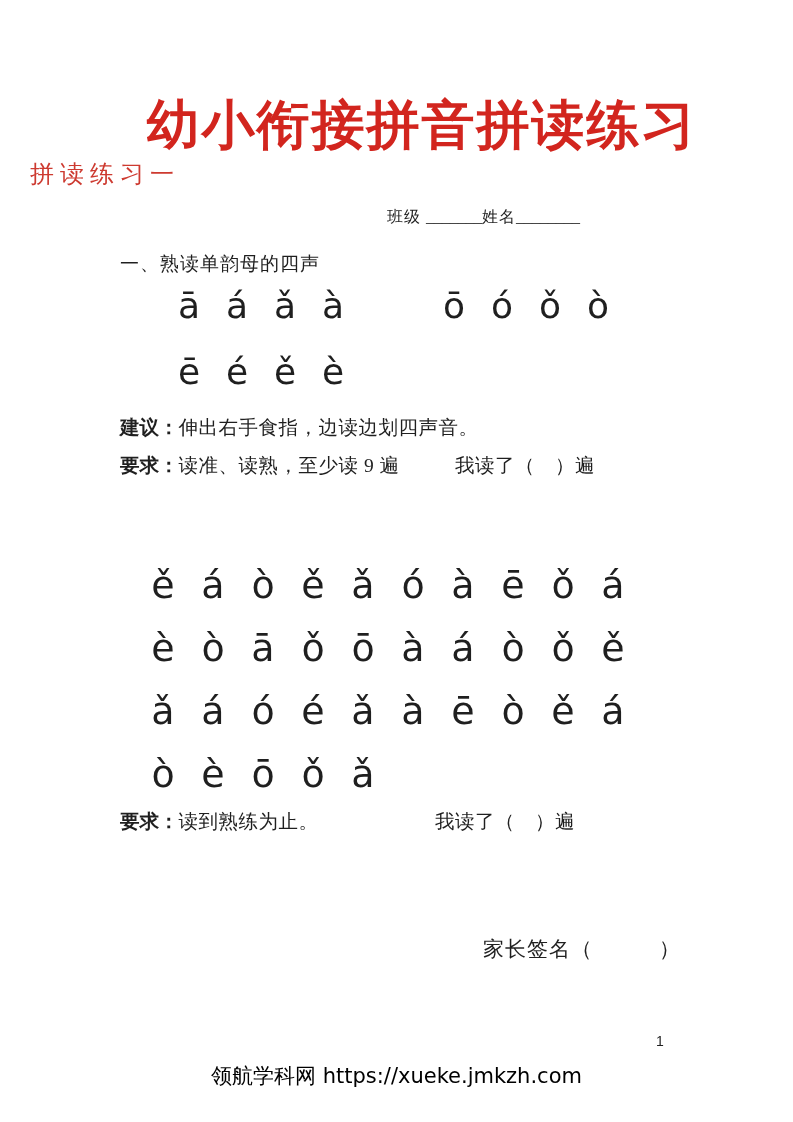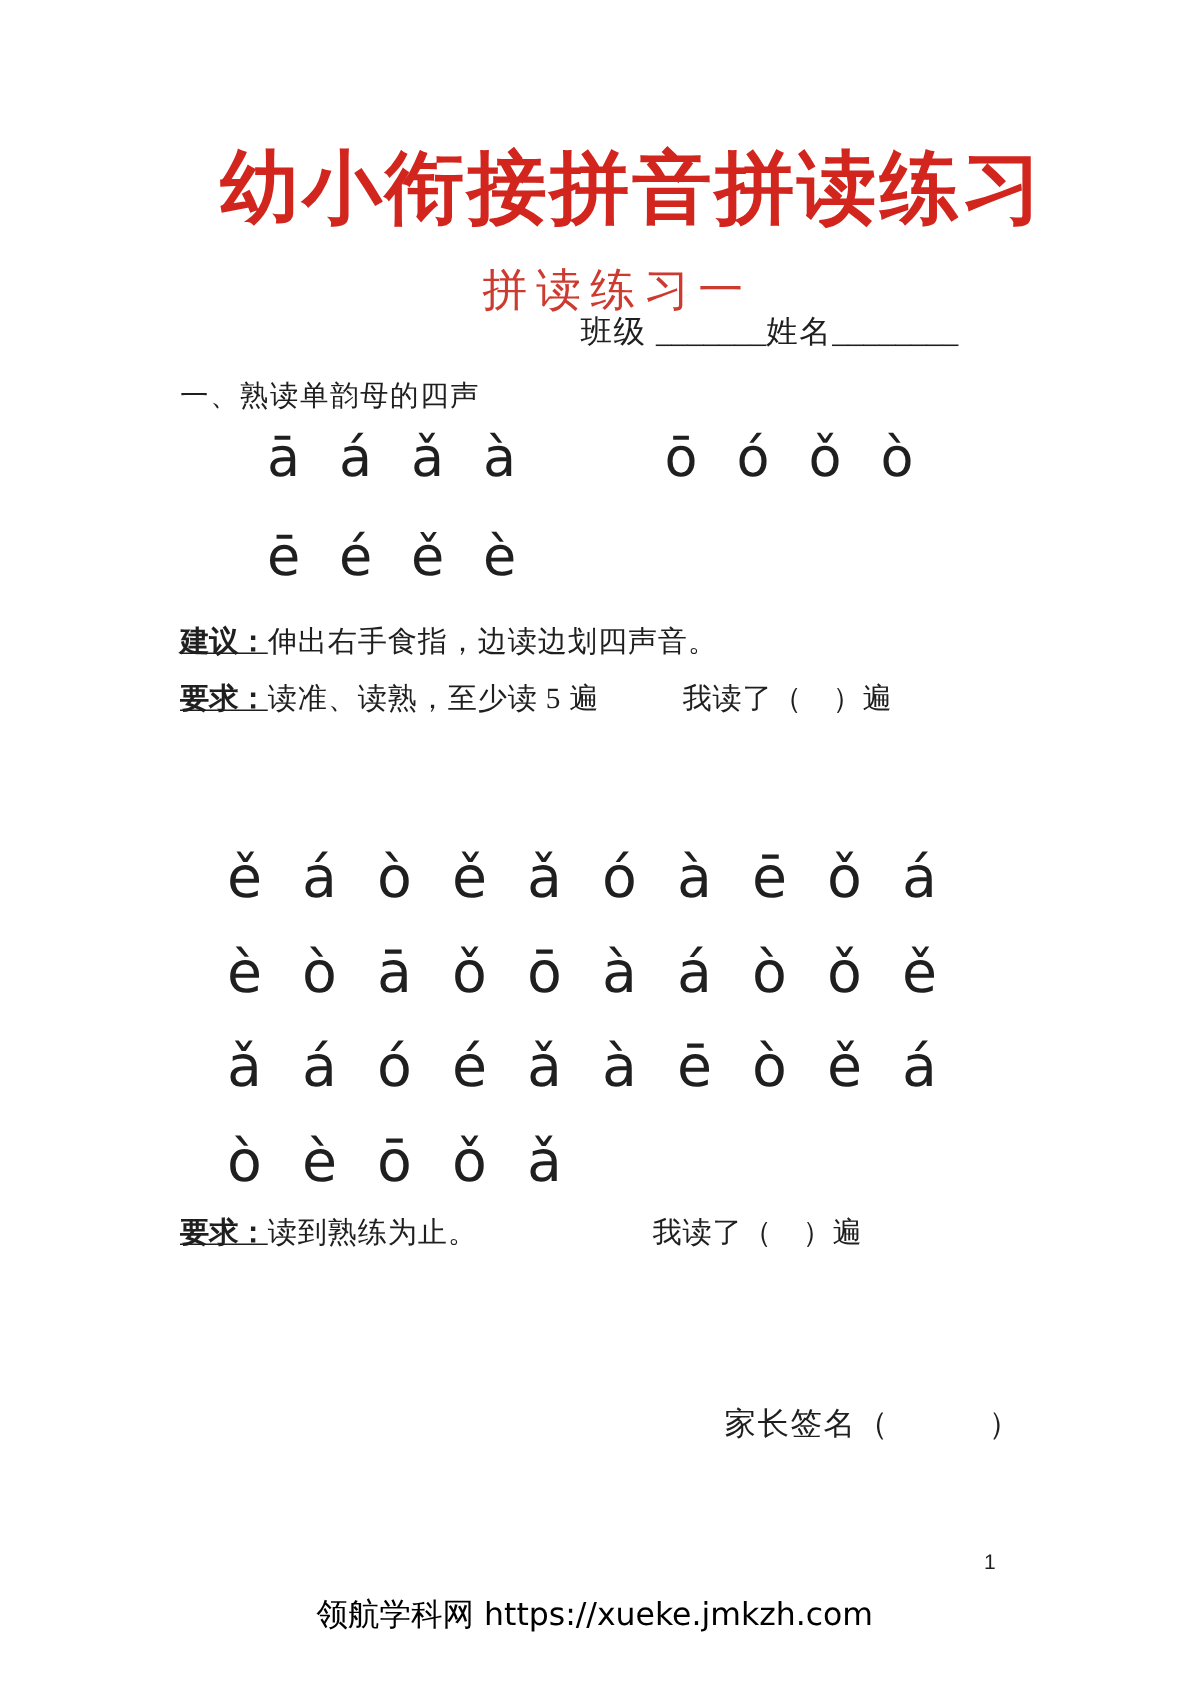--- a/index.html
+++ b/index.html
@@ -13,27 +13,27 @@
   }
   .title{
     position:absolute;top:90px;left:50px;right:0;
     margin:0;text-align:center;
     font-family:"Liberation Sans","DejaVu Sans",sans-serif;
     font-weight:700;font-size:53px;letter-spacing:2px;
     color:#d2251e;
   }
   .subtitle{
     position:absolute;top:158px;left:30px;right:0;
-    margin:15px;text-align:center;
-    font-weight:400;font-size:30px;letter-spacing:6px;
+    margin:0;
+    font-weight:400;font-size:24px;letter-spacing:6px;
     color:#cd3a30;
   }
   .id-line{
     position:absolute;top:207px;left:387px;
-    font-size:21px;letter-spacing:1px;
+    font-size:16px;letter-spacing:1px;
   }
   .id-line .blank{letter-spacing:0;}
   .sec-heading{
     position:absolute;top:251px;left:120px;
     font-size:19px;letter-spacing:1px;
   }
   .tone-row{
     position:absolute;left:165px;
     font-family:"DejaVu Sans","Liberation Sans",sans-serif;
     font-size:36px;line-height:1.2;white-space:nowrap;
@@ -42,21 +42,21 @@
   .row-b{top:350px;}
   .tone-row .group{display:inline-block;vertical-align:top;}
   .tone-row .group.g2{margin-left:73px;}
   .tone-row .letter{display:inline-block;width:48px;text-align:center;}
   .body-line{
     position:absolute;left:120px;margin:0;
     font-size:19.5px;letter-spacing:0.5px;white-space:nowrap;
   }
   .lbl{
     font-family:"Liberation Sans","DejaVu Sans",sans-serif;
-    font-weight:700;letter-spacing:0;text-decoration:underline;
+    font-weight:700;letter-spacing:0;
   }
   .suggestion{top:414px;}
   .requirement1{top:452px;}
   .requirement2{top:808px;}
   .notice{top:896px;}
   .read-count{position:absolute;top:0;}
   .requirement1 .read-count{left:335px;}
   .requirement2 .read-count{left:315px;}
   .grid-row{
     position:absolute;left:138px;
@@ -101,21 +101,21 @@
   </div>
   <div class="tone-row row-b">
     <span class="group"><span class="letter">ē</span><span class="letter">é</span><span class="letter">ě</span><span class="letter">è</span></span>
   </div>
 
   <p class="body-line suggestion">
     <span class="lbl">建议：</span><span>伸出右手食指，边读边划四声音。</span>
   </p>
 
   <p class="body-line requirement1">
-    <span class="lbl">要求：</span><span>读准、读熟，至少读 5 遍</span>
+    <span class="lbl">要求：</span><span>读准、读熟，至少读 9 遍</span>
     <span class="read-count">我读了（　）遍</span>
   </p>
 
   <div class="grid-row gr1"><span class="letter">ě</span><span class="letter">á</span><span class="letter">ò</span><span class="letter">ě</span><span class="letter">ǎ</span><span class="letter">ó</span><span class="letter">à</span><span class="letter">ē</span><span class="letter">ǒ</span><span class="letter">á</span></div>
   <div class="grid-row gr2"><span class="letter">è</span><span class="letter">ò</span><span class="letter">ā</span><span class="letter">ǒ</span><span class="letter">ō</span><span class="letter">à</span><span class="letter">á</span><span class="letter">ò</span><span class="letter">ǒ</span><span class="letter">ě</span></div>
   <div class="grid-row gr4"><span class="letter">ò</span><span class="letter">è</span><span class="letter">ō</span><span class="letter">ǒ</span><span class="letter">ǎ</span></div>
   <div class="grid-row gr3"><span class="letter">ǎ</span><span class="letter">á</span><span class="letter">ó</span><span class="letter">é</span><span class="letter">ǎ</span><span class="letter">à</span><span class="letter">ē</span><span class="letter">ò</span><span class="letter">ě</span><span class="letter">á</span></div>
 
   <p class="body-line requirement2">
     <span class="lbl">要求：</span><span>读到熟练为止。</span>

